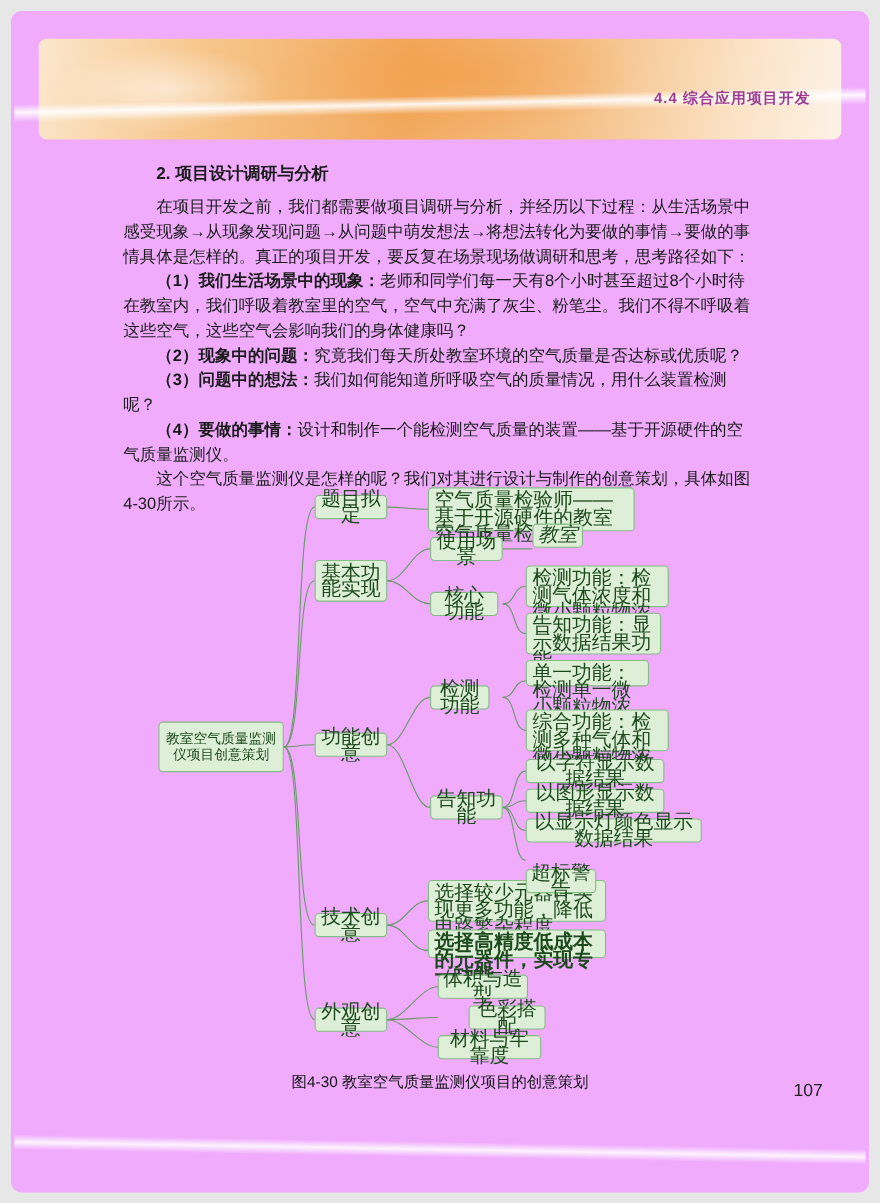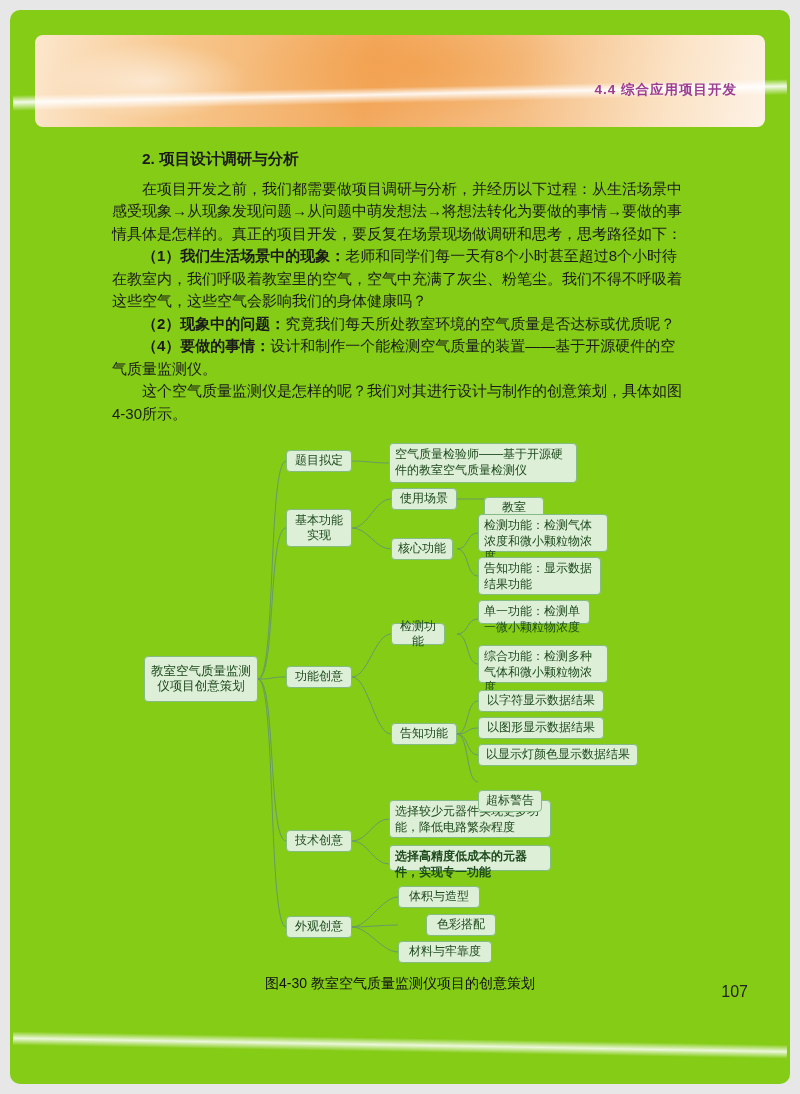--- a/index.html
+++ b/index.html
@@ -4,21 +4,21 @@
 <style>
   html,body{margin:0;padding:0;}
   body{
     width:800px;height:1094px;
     background:#e7e7e7;
     font-family:"Liberation Sans","DejaVu Sans",sans-serif;
     position:relative;
   }
   .page{
     position:absolute;left:10px;top:10px;width:780px;height:1074px;
-    background:#84cc16;border-radius:10px;overflow:hidden;
+    background:#f0abfc;border-radius:10px;overflow:hidden;
   }
   
   .band-top{
     position:absolute;left:25px;top:25px;width:730px;height:92px;
     border-radius:8px;
     background:
       radial-gradient(ellipse 140px 55px at 16% 50%, rgba(255,255,255,.55), rgba(255,255,255,0) 70%),
       radial-gradient(ellipse 240px 80px at 52% 35%, rgba(242,152,62,.50), rgba(242,152,62,0) 70%),
       linear-gradient(100deg,#fce7cd 0%,#f7c68c 20%,#f2a95e 46%,#f5bd82 66%,#fbe2c4 86%,#fdf2e6 100%);
   }
@@ -57,21 +57,21 @@
   .content p{margin:0;text-indent:2em;}
   .content .lead{font-weight:bold;}
   
   .figure{
     position:absolute;left:90px;top:430px;width:580px;height:540px;
   }
   .figure svg{position:absolute;left:0;top:0;}
   .node{
     box-sizing:border-box;position:absolute;
     background:#ddefd6;border:1px solid #85bc85;border-radius:4px;
-    color:#1d4a1d;font-size:12px;line-height:15.5px;padding:3px 5px;
+    color:#1d4a1d;font-size:18px;line-height:15.5px;padding:3px 5px;
   }
   .c{
     display:flex;align-items:center;justify-content:center;text-align:center;
     padding:0 4px;height:22px;
   }
   .caption{
     position:absolute;left:0;top:965px;width:780px;text-align:center;
     font-size:14px;color:#111;
   }
   .page-number{
@@ -86,20 +86,21 @@
 
   <div class="band-top">
     <div class="section-label">4.4  综合应用项目开发</div>
   </div>
 
   <div class="content">
     <h3><span>2.</span> <span>项目设计调研与分析</span></h3>
     <p><b class="lead"></b><span>在项目开发之前，我们都需要做项目调研与分析，并经历以下过程：从生活场景中感受现象→从现象发现问题→从问题中萌发想法→将想法转化为要做的事情→要做的事情具体是怎样的。真正的项目开发，要反复在场景现场做调研和思考，思考路径如下：</span></p>
     <p><b class="lead">（1）我们生活场景中的现象：</b><span>老师和同学们每一天有8个小时甚至超过8个小时待在教室内，我们呼吸着教室里的空气，空气中充满了灰尘、粉笔尘。我们不得不呼吸着这些空气，这些空气会影响我们的身体健康吗？</span></p>
     <p><b class="lead">（2）现象中的问题：</b><span>究竟我们每天所处教室环境的空气质量是否达标或优质呢？</span></p>
+    <p><b class="lead">（3）问题中的想法：</b><span>我们如何能知道所呼吸空气的质量情况，用什么装置检测呢？</span></p>
     <p><b class="lead">（4）要做的事情：</b><span>设计和制作一个能检测空气质量的装置——基于开源硬件的空气质量监测仪。</span></p>
     <p><b class="lead"></b><span>这个空气质量监测仪是怎样的呢？我们对其进行设计与制作的创意策划，具体如图4-30所示。</span></p>
   </div>
 
   <div class="figure">
     <svg width="580" height="540" viewBox="0 0 580 540">
       <g stroke="#679a67" stroke-width="1" fill="none">
         <path d="M158 239 C176 239 168 21 186 21"></path>
         <path d="M158 239 C176 239 168 88 186 88"></path>
         <path d="M158 239 C176 239 168 237 186 237"></path>
@@ -139,21 +140,21 @@
     <div class="node c" style="left:291px;top:48px;width:66px;">使用场景</div>
     <div class="node c" style="left:291px;top:98px;width:62px;">核心功能</div>
     <div class="node c" style="left:291px;top:183px;width:54px;">检测功能</div>
     <div class="node c" style="left:291px;top:283px;width:66px;">告知功能</div>
     <div class="node" style="left:289px;top:360px;width:162px;height:38px;">选择较少元器件实现更多功能，降低电路繁杂程度</div>
     <div class="node" style="left:289px;top:405px;width:162px;height:26px;font-weight:bold;">选择高精度低成本的元器件，实现专一功能</div>
     <div class="node c" style="left:298px;top:446px;width:82px;">体积与造型</div>
     <div class="node c" style="left:298px;top:474px;width:70px;margin-left:28px;">色彩搭配</div>
     <div class="node c" style="left:298px;top:501px;width:94px;">材料与牢靠度</div>
 
-    <div class="node c" style="left:384px;top:57px;width:60px;">教室</div>
+    <div class="node c" style="left:384px;top:36px;width:46px;font-style:italic;">教室</div>
     <div class="node" style="left:378px;top:74px;width:130px;height:38px;">检测功能：检测气体浓度和微小颗粒物浓度</div>
     <div class="node" style="left:378px;top:117px;width:123px;height:38px;">告知功能：显示数据结果功能</div>
     <div class="node" style="left:378px;top:160px;width:112px;height:24px;">单一功能：检测单一微小颗粒物浓度</div>
     <div class="node" style="left:378px;top:205px;width:130px;height:38px;">综合功能：检测多种气体和微小颗粒物浓度</div>
     <div class="node c" style="left:378px;top:250px;width:126px;">以字符显示数据结果</div>
     <div class="node c" style="left:378px;top:277px;width:126px;">以图形显示数据结果</div>
     <div class="node c" style="left:378px;top:304px;width:160px;">以显示灯颜色显示数据结果</div>
     <div class="node c" style="left:378px;top:350px;width:64px;">超标警告</div>
   </div>
 

